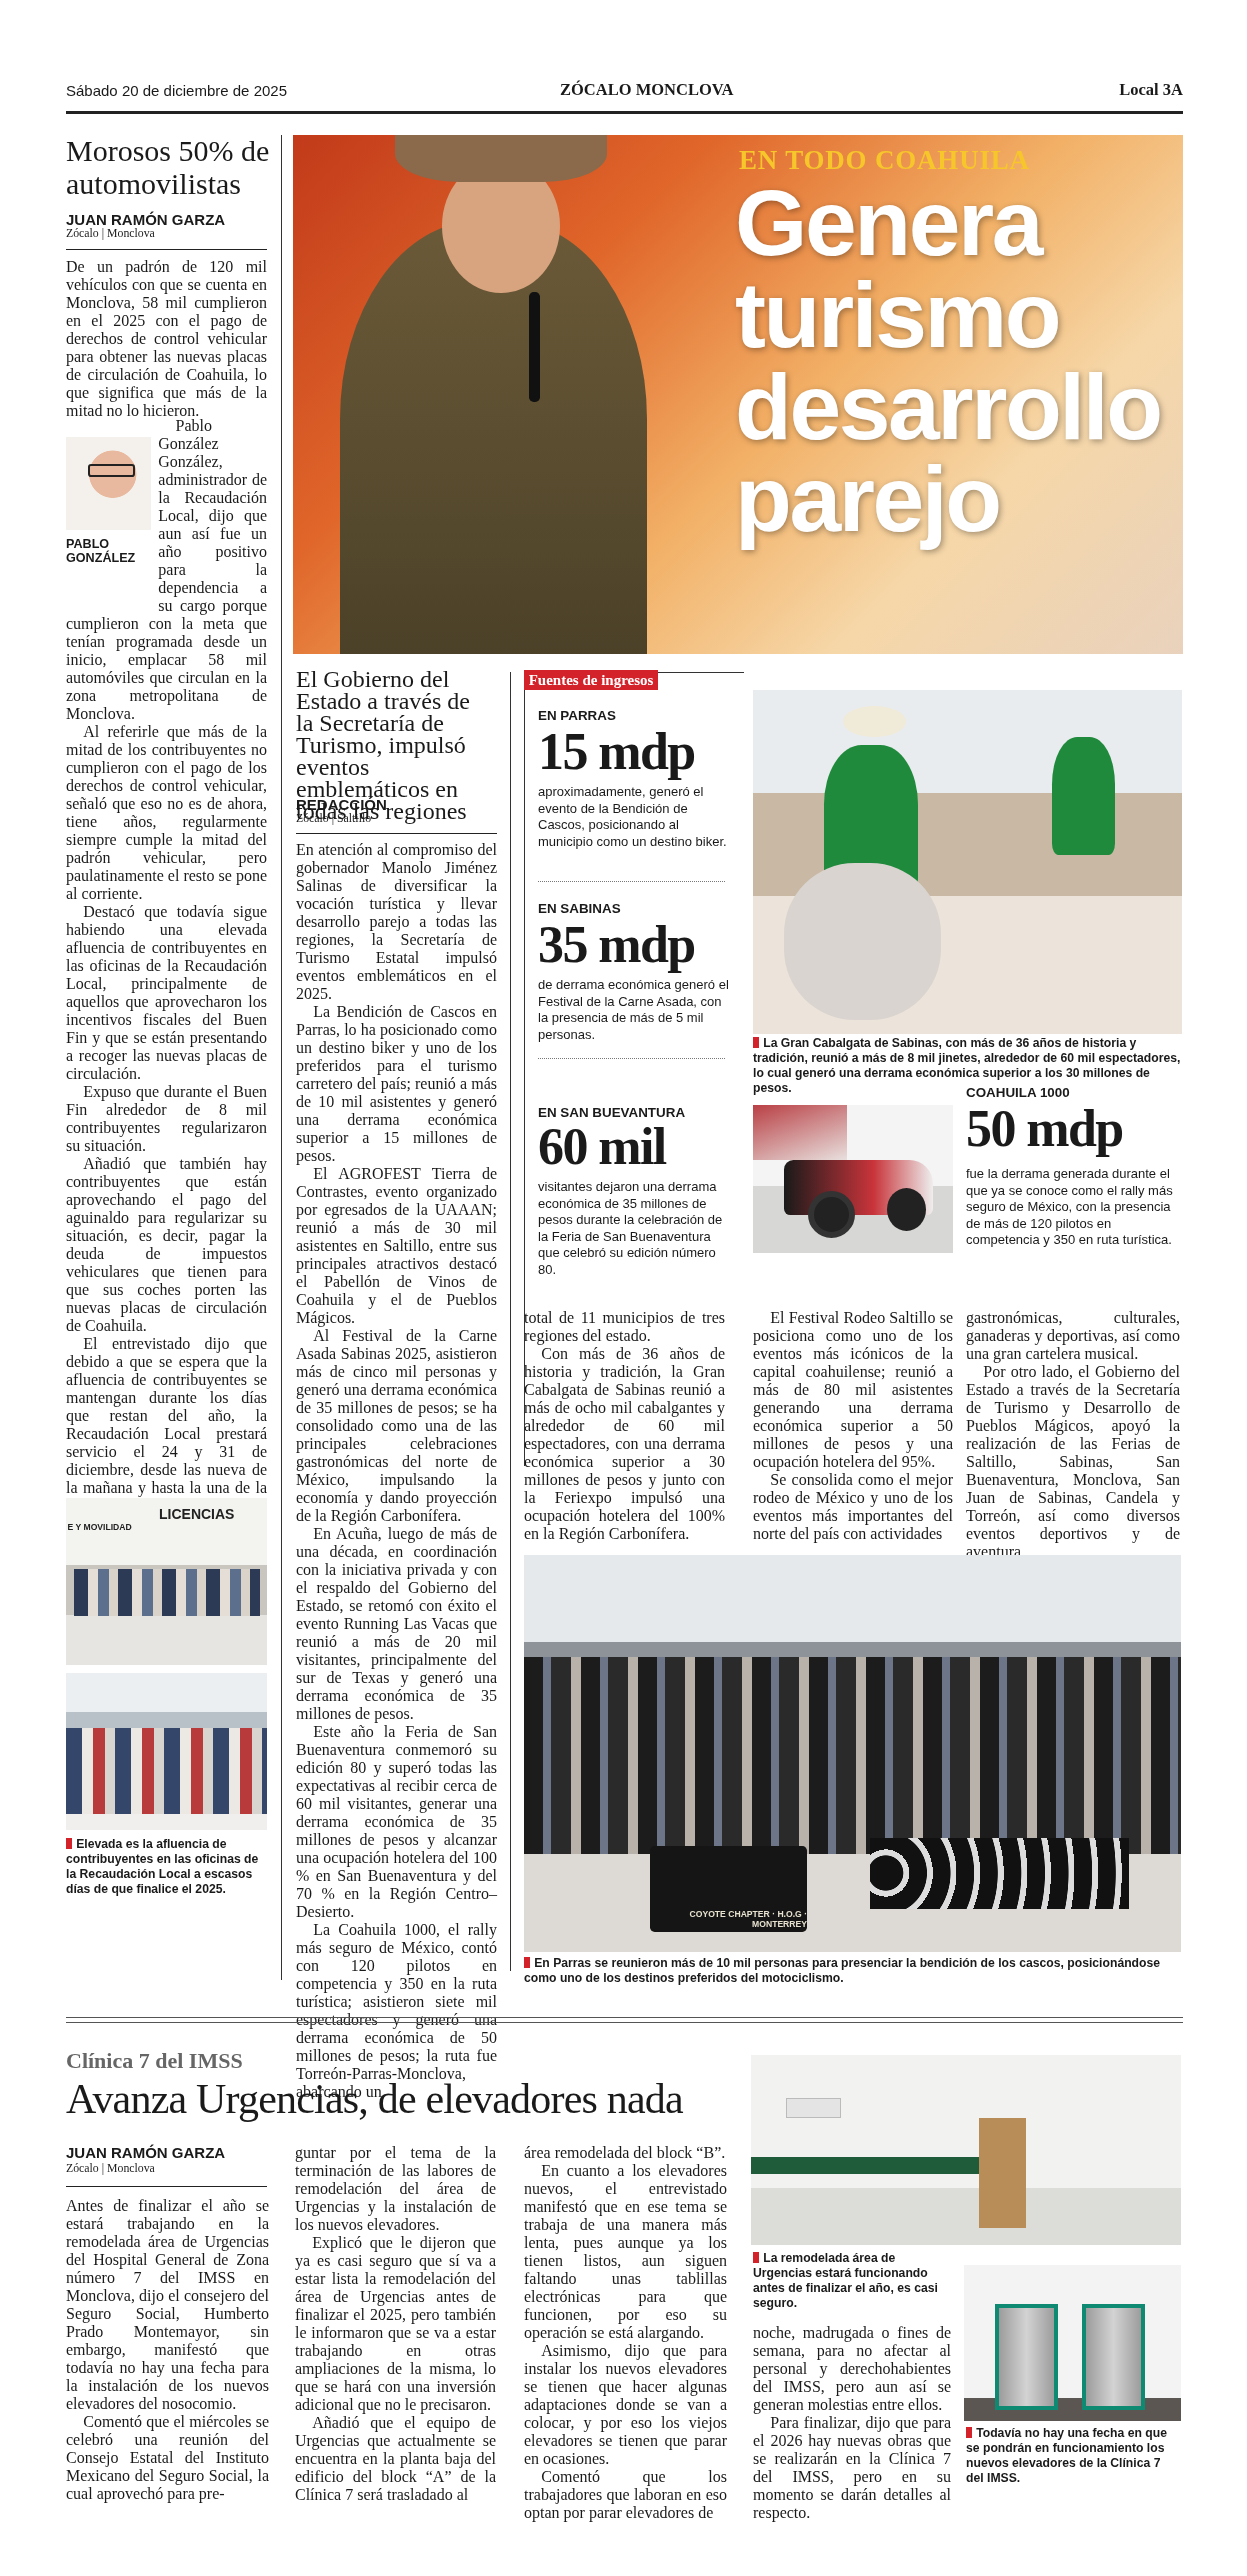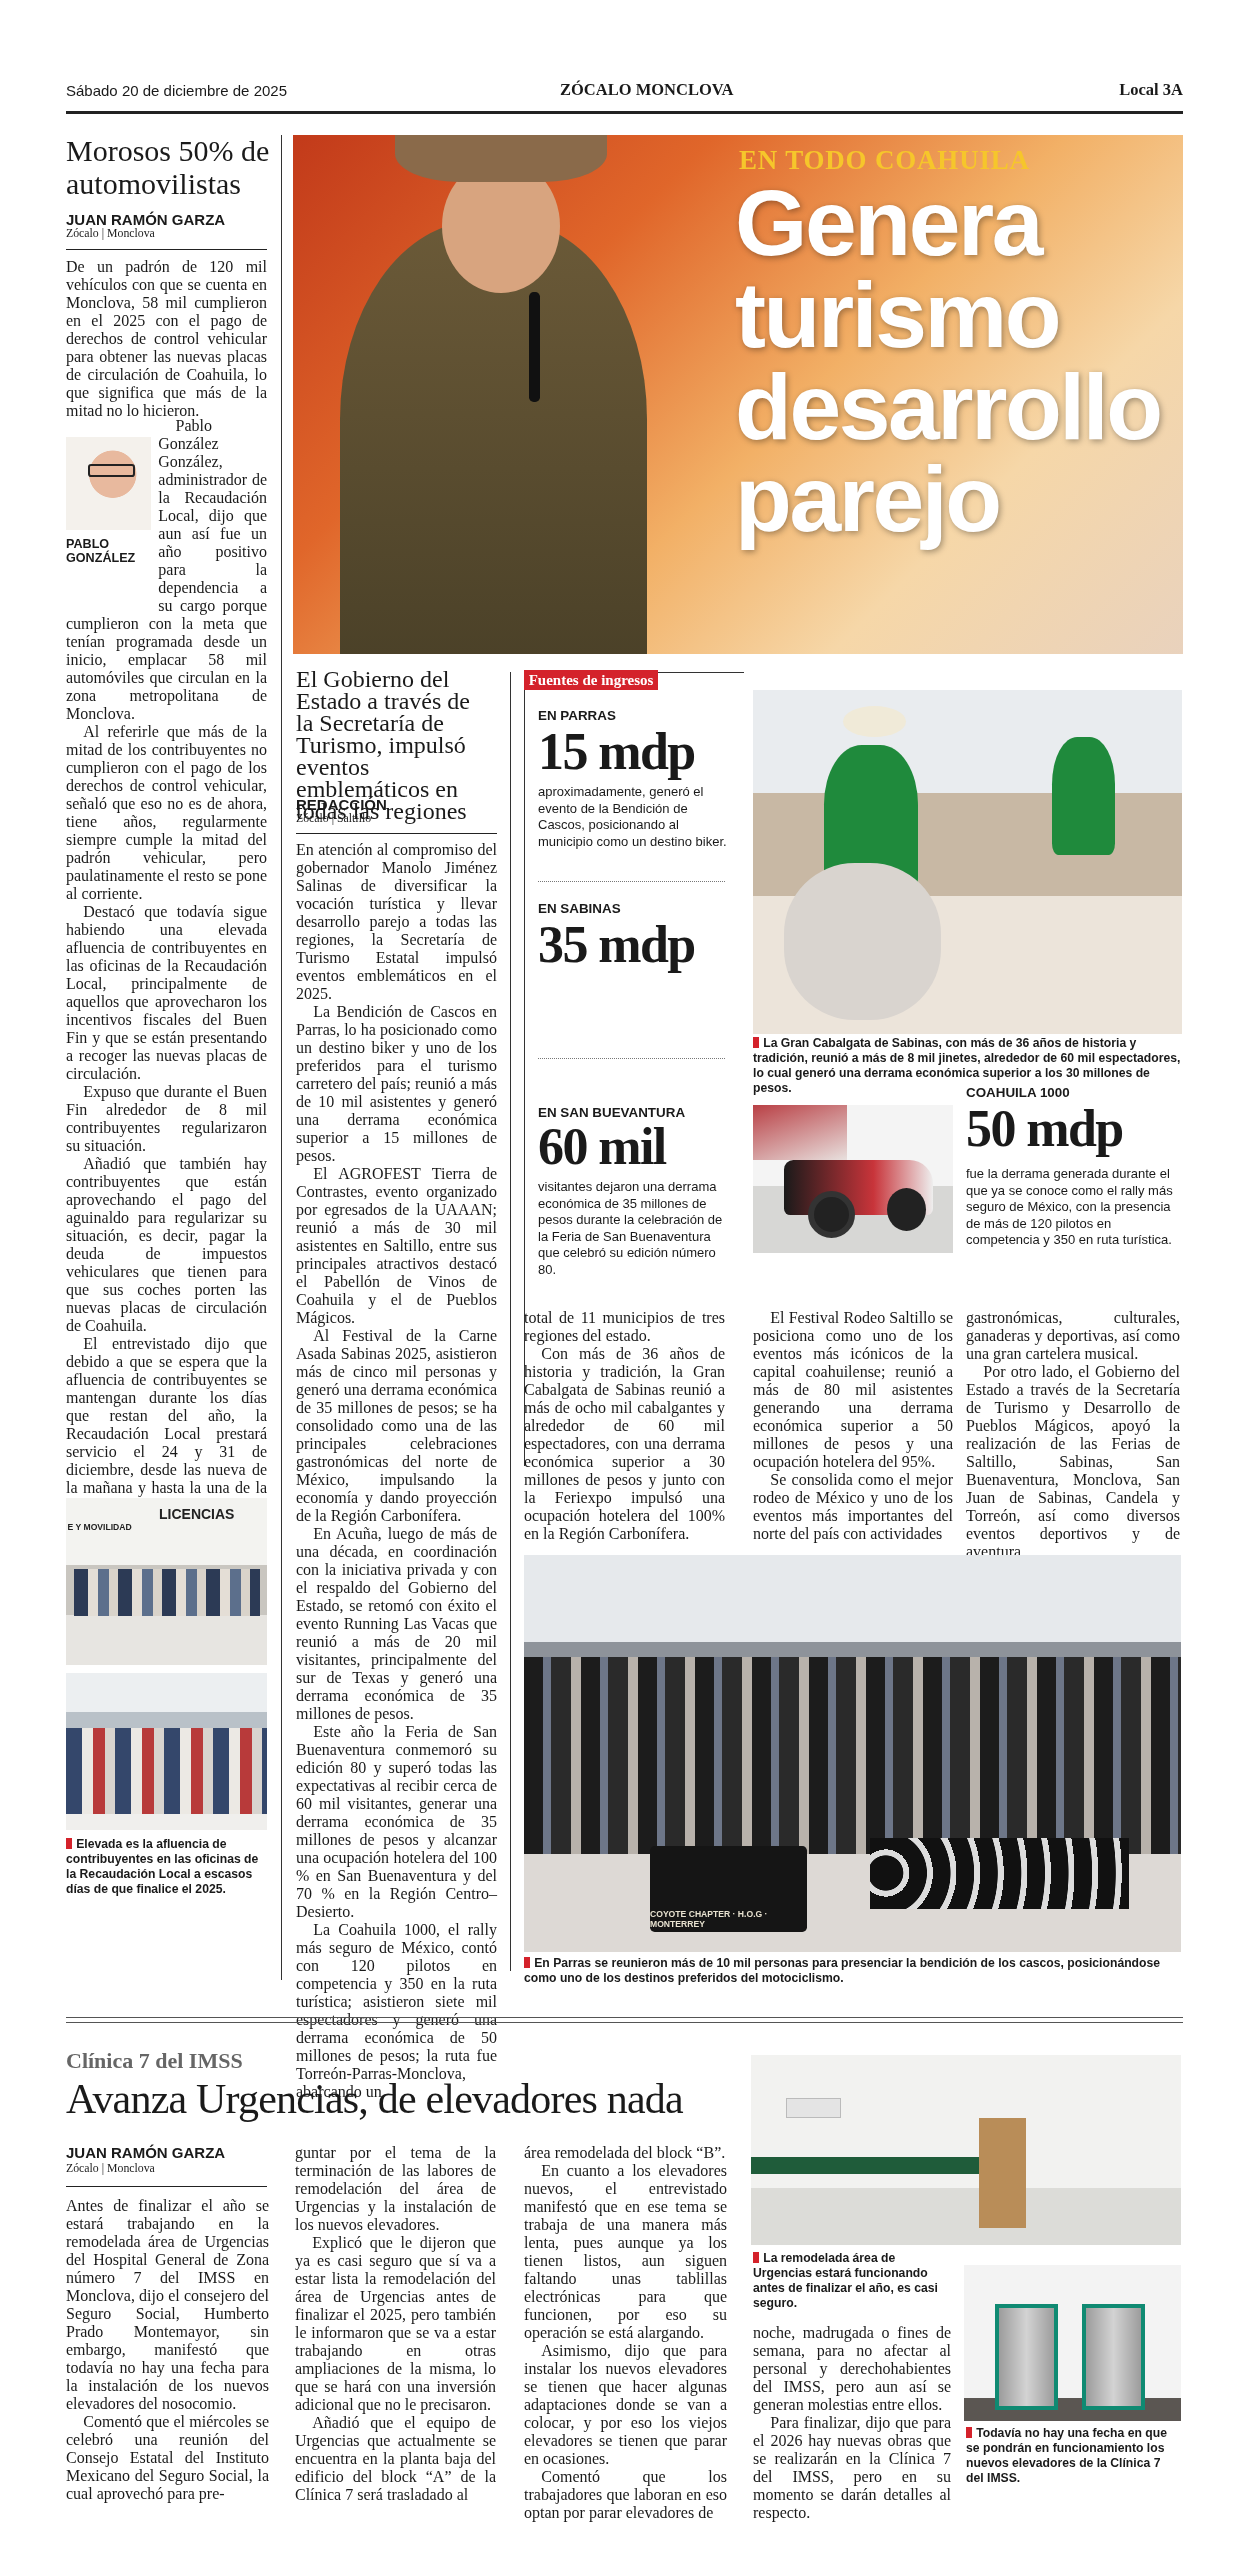--- a/index.html
+++ b/index.html
@@ -111,20 +111,21 @@
 <div class="abs box-tag">Fuentes de ingresos</div>
 <div class="abs" style="left:538px;top:708px;width:197px">
   <div class="fact-label">EN PARRAS</div>
   <div class="fact-big" style="margin-top:3.1px">15 mdp</div>
   <div class="fact-desc" style="margin-top:6.3px">aproximadamente, generó el evento de la Bendición de Cascos, posicionando al municipio como un destino biker.</div>
 </div>
 <div class="abs dotted" style="left:538px;top:881px;width:187px"></div>
 <div class="abs" style="left:538px;top:901px;width:197px">
   <div class="fact-label">EN SABINAS</div>
   <div class="fact-big" style="margin-top:3.1px">35 mdp</div>
+  <div class="fact-desc" style="margin-top:6.3px">de derrama económica generó el Festival de la Carne Asada, con la presencia de más de 5 mil personas.</div>
 </div>
 <div class="abs dotted" style="left:538px;top:1058px;width:187px"></div>
 <div class="abs" style="left:538px;top:1105px;width:197px">
   <div class="fact-label">EN SAN BUEVANTURA</div>
   <div class="fact-big" style="margin-top:1px">60 mil</div>
   <div class="fact-desc" style="margin-top:6.3px">visitantes dejaron una derrama económica de 35 millones de pesos durante la celebración de la Feria de San Buenaventura que celebró su edición número 80.</div>
 </div>
 <div class="abs" style="left:966px;top:1085px;width:212px">
   <div class="fact-label">COAHUILA 1000</div>
   <div class="fact-big" style="margin-top:3.1px">50 mdp</div>
@@ -155,21 +156,21 @@
   <p>Se consolida como el mejor rodeo de México y uno de los eventos más importantes del norte del país con actividades</p>
 </div>
 <div class="abs body-text" style="left:966px;top:1309px;width:214px">
   <p class="first">gastronómicas, culturales, ganaderas y deportivas, así como una gran cartelera musical.</p>
   <p>Por otro lado, el Gobierno del Estado a través de la Secretaría de Turismo y Desarrollo de Pueblos Mágicos, apoyó la realización de las Ferias de Saltillo, Sabinas, San Buenaventura, Monclova, San Juan de Sabinas, Candela y Torreón, así como diversos eventos deportivos y de aventura.</p>
 </div>
 
 <div class="abs photo" style="left:524px;top:1555px;width:657px;height:397px;background:linear-gradient(180deg,#e6e9ec 0 22%,#8e939a 22% 30%,#ddd9d5 30%)">
   <div style="position:absolute;left:0;top:102px;width:657px;height:197px;background:repeating-linear-gradient(90deg,#1c1c1c 0 19px,#6d7688 19px 27px,#2a2a2a 27px 47px,#b8b2ab 47px 57px)"></div>
   <div style="position:absolute;left:126px;top:291px;width:157px;height:86px;background:#151515;border-radius:4.7px">
-    <div class="sans" style="color:#e8e2d0;font-weight:bold;font-size:8.6px;text-align:left;padding-top:63px">COYOTE CHAPTER · H.O.G · MONTERREY</div>
+    <div class="sans" style="color:#e8e2d0;font-weight:bold;font-size:8.6px;text-align:right;padding-top:63px">COYOTE CHAPTER · H.O.G · MONTERREY</div>
   </div>
   <div style="position:absolute;left:346px;top:283px;width:259px;height:71px;background:repeating-radial-gradient(circle at 15.7px 35px,#111 0 17.3px,#ddd 18px 23.6px)"></div>
 </div>
 <div class="abs caption" style="left:524px;top:1956px;width:657px"><span class="mark"></span><span>En Parras se reunieron más de 10 mil personas para presenciar la bendición de los cascos, posicionándose como uno de los destinos preferidos del motociclismo.</span></div>
 
 <div class="abs" style="left:66px;top:2017px;width:1117px;height:6.3px;border-top:0.8px solid #555;border-bottom:0.8px solid #555"></div>
 
 <div class="abs section-kicker">Clínica 7 del IMSS</div>
 <div class="abs section-title">Avanza Urgencias, de elevadores nada</div>
 <div class="abs byline" style="left:66px;top:2144px;font-stretch:condensed">JUAN RAMÓN GARZA</div>

